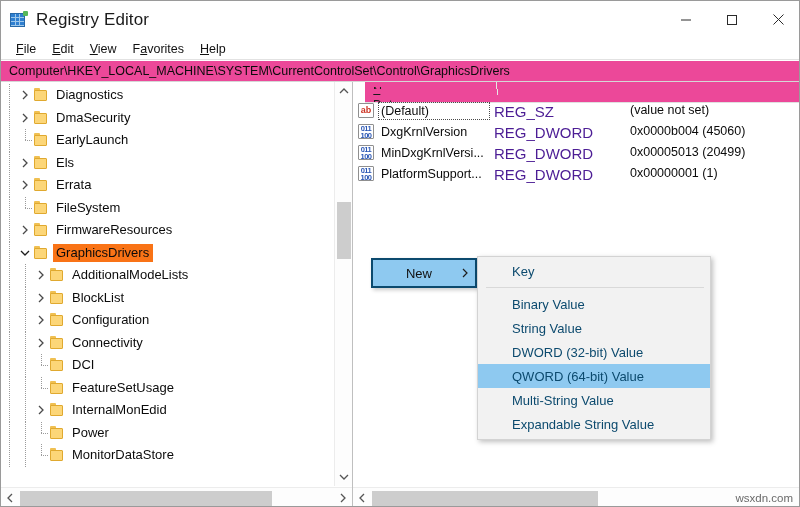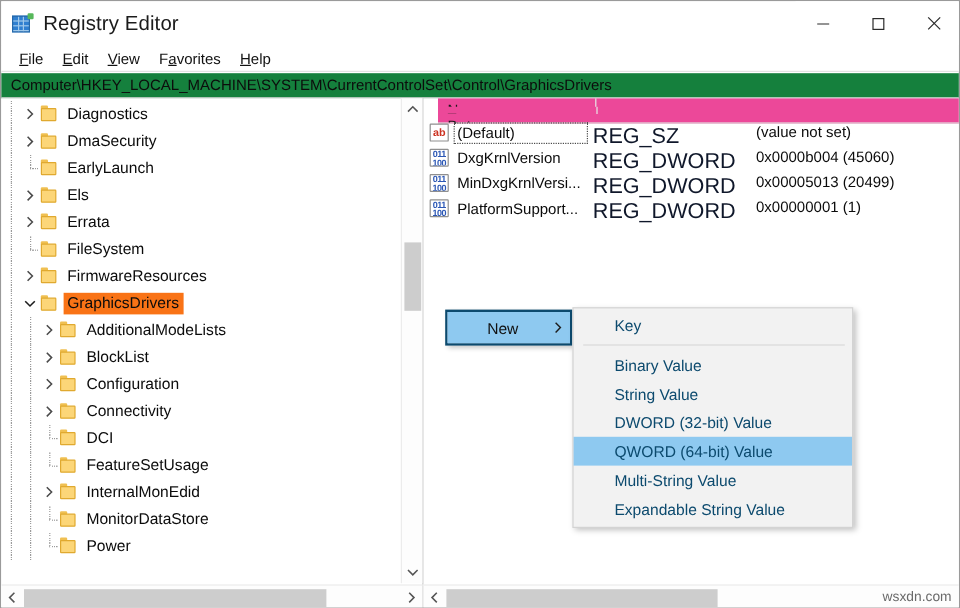--- a/index.html
+++ b/index.html
@@ -81,21 +81,21 @@
     font-size: 12.5px; color: #111111;
     padding: 0 8px; line-height: 20px;
     white-space: nowrap;
   }
   .menu-item u { text-decoration: underline; }
 
   
   .addressbar {
     position: absolute; left: 0; top: 60px;
     width: 800px; height: 21px;
-    background: #15803d;
+    background: #ec4899;
     border-bottom: 1px solid #d6d6d6;
     display: flex; align-items: center;
     padding-left: 8px;
   }
   .address-text {
     font-size: 12.5px; color: #0c0c0c;
     white-space: nowrap;
   }
 
   
@@ -261,21 +261,21 @@
   .val-icon.dword .inner { color: #2b57b5; letter-spacing: -0.5px; }
   .val-name {
     width: 110px; font-size: 12.5px; color: #0b0b0b;
     white-space: nowrap; overflow: hidden;
     padding: 1px 2px;
   }
   .value-row.focused .val-name {
     outline: 1px dotted #4a4a4a;
   }
   .val-type {
-    width: 133px; font-size: 18px; color: #0f172a;
+    width: 133px; font-size: 15px; color: #4c1d95;
     white-space: nowrap; padding-left: 5px;
   }
   .val-data {
     font-size: 12.5px; color: #0b0b0b;
     white-space: nowrap; padding-left: 8px;
   }
 
   
   .ctx-parent {
     position: absolute;
@@ -555,31 +555,31 @@
             <div class="tree-label">InternalMonEdid</div>
           </div>
           <div class="tree-row">
             <div class="guide vline"></div>
             <div class="guide vline"></div>
             <div class="guide elbow"></div>
             <div class="folder">
               <div class="tab"></div>
               <div class="body"></div>
             </div>
+            <div class="tree-label">Power</div>
+          </div>
+          <div class="tree-row">
+            <div class="guide vline"></div>
+            <div class="guide vline"></div>
+            <div class="guide elbow"></div>
+            <div class="folder">
+              <div class="tab"></div>
+              <div class="body"></div>
+            </div>
             <div class="tree-label">MonitorDataStore</div>
-          </div>
-          <div class="tree-row">
-            <div class="guide vline"></div>
-            <div class="guide vline"></div>
-            <div class="guide elbow"></div>
-            <div class="folder">
-              <div class="tab"></div>
-              <div class="body"></div>
-            </div>
-            <div class="tree-label">Power</div>
           </div>
         </div>
 
       <div class="vscroll">
         <div class="arrow up">
           <svg width="10" height="8" viewBox="0 0 10 8">
             <polyline points="1,6 5,2 9,6" fill="none" stroke="#555" stroke-width="1.3"></polyline>
           </svg>
         </div>
         <div class="thumb" style="top:120px;height:57px;"></div>

